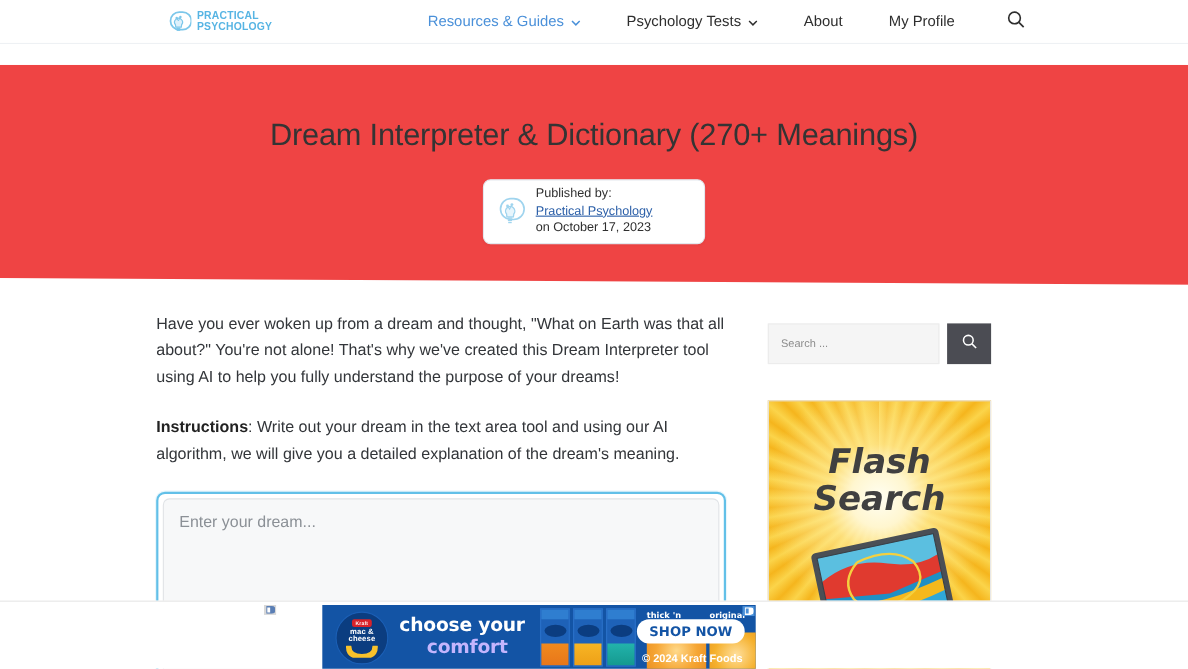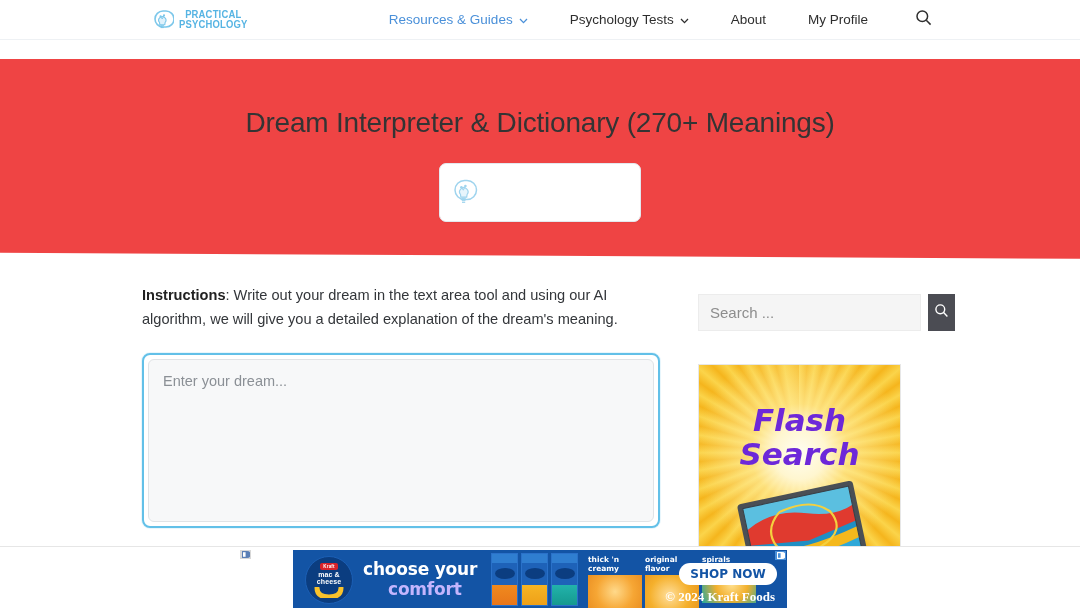--- a/index.html
+++ b/index.html
@@ -12,21 +12,21 @@
     overflow:hidden;
     position:relative;
   }
 
   
   .site-header{
     height:40px; width:100%;
     background:#fff;
     display:flex; align-items:center;
     border-bottom:1px solid #eef1f4;
-    position:relative; z-index:20;text-align:center;
+    position:relative; z-index:20;
   }
   .logo{
     display:flex; align-items:center; gap:5px;
     margin-left:152px; cursor:pointer;
   }
   .logo-mark{ width:22px; height:24px; flex:none; }
   .logo-text{
     display:flex; flex-direction:column;
     line-height:9.5px;
     font-weight:bold;
@@ -118,21 +118,21 @@
   .dream-area::placeholder{ color:#8b9096; }
 
   
   .sidebar{ width:203px; padding-top:11px; }
   .search-row{ display:flex; gap:7px; }
   .search-input{
     flex:1; height:37px;
     background:#f5f5f5;
     border:1px solid #ececec;
     padding:0 11px;
-    font-size:15px;
+    font-size:10px;
     font-family:"Liberation Sans", sans-serif;
     color:#333; outline:none;
   }
   .search-input::placeholder{ color:#8d8d8d; }
   .search-submit{
     width:46px; height:37px;
     background:#4b4c53;
     border:none; cursor:pointer;
     display:flex; align-items:center; justify-content:center;
   }
@@ -168,42 +168,42 @@
         #fbd44a 300deg, #f5b51d 305deg, #fbd44a 310deg, #f5b51d 315deg,
         #fbd44a 320deg, #f5b51d 325deg, #fbd44a 330deg, #f5b51d 335deg,
         #fbd44a 340deg, #f5b51d 345deg, #fbd44a 350deg, #f5b51d 360deg);
   }
   .ad-head{
     position:absolute; top:38px; left:0; right:0;
     text-align:center;
     font-family:"DejaVu Sans", sans-serif;
     font-style:italic; font-weight:bold;
     font-size:31px; line-height:34px;
-    color:#6d28d9;
+    color:#404040;
   }
   .ad-offer{
     position:absolute; bottom:-6px; left:0; right:0;
     text-align:center;
     font-family:"DejaVu Sans", sans-serif;
     font-weight:bold; font-style:italic;
     font-size:27px; color:#e8a31b;
   }
   .ad-device{ position:absolute; right:4px; bottom:20px; }
 
   
   .sticky-ad{
     position:absolute; left:0; bottom:0;
     width:100%; height:62px;
     background:#ffffff;
     border-top:1px solid #e6e6e6;
     z-index:50;
   }
   .kraft{
     position:absolute; left:293px; top:3px;
-    width:494px; height:59px;
+    width:394px; height:59px;
     background:#1354a5;
     overflow:hidden; cursor:pointer;
   }
   .kraft-logo{
     position:absolute; left:12px; top:6px;
     width:48px; height:48px; border-radius:50%;
     background:#0b3d80; border:1px solid #1b5fb5;
     display:flex; flex-direction:column;
     align-items:center; justify-content:center;
   }
@@ -252,22 +252,22 @@
     position:absolute; right:10px; top:13px;
     width:98px; height:22px; border-radius:11px;
     background:#fff; color:#1354a5;
     font-family:"DejaVu Sans", sans-serif;
     font-weight:bold; font-size:12px;
     display:flex; align-items:center; justify-content:center;
     cursor:pointer;
   }
   .kraft-copy{
     position:absolute; right:12px; bottom:4px;
-    color:#fff; font-size:13px; font-weight:bold;
-    font-family:Liberation Serif, serif;
+    color:#fff; font-size:10px; font-weight:bold;
+    font-family:Liberation Sans, sans-serif;
   }
   .adchoice{
     position:absolute; right:1px; top:1px;
     width:11px; height:9px; background:#4a90d9;
     display:flex; align-items:center; justify-content:center;
     color:#fff; font-size:6px; cursor:pointer;
   }
   .adchoice-yellow{
     position:absolute; left:240px; top:3px;
     width:11px; height:9px; background:#d8d8d8;
@@ -340,25 +340,31 @@
         <path d="M4 13 A9.5 9.5 0 0 1 13.5 3.5 L16 3.5 A9.5 9.5 0 0 1 16 22.5 L13.5 22.5 A9.5 9.5 0 0 1 4 13 Z" fill="none" stroke="#9fd4ee" stroke-width="1.5"></path>
         <path d="M9.5 17.5 a4.2 4.2 0 1 1 6.6 0 l-.4 2.6 h-5.9 z" fill="#e7f5fc" stroke="#9fd4ee" stroke-width="1.2"></path>
         <rect x="10.4" y="20.6" width="4.4" height="1.3" fill="#9fd4ee"></rect>
         <rect x="10.7" y="22.6" width="3.8" height="1.3" fill="#9fd4ee"></rect>
         <rect x="11" y="24.6" width="3.2" height="1.3" fill="#9fd4ee"></rect>
         <circle cx="10.4" cy="10.2" r="1.3" fill="#9fd4ee"></circle>
         <circle cx="14.4" cy="9" r="1.3" fill="#9fd4ee"></circle>
         <path d="M10.4 10.2 L12.3 13.2 L14.4 9" fill="none" stroke="#9fd4ee" stroke-width="1"></path>
       </svg>
     </span>
+    <div class="pub-lines">
+      <div>Published by:</div>
+      <div class="pub-link">Practical Psychology</div>
+      <div>on October 17, 2023</div>
+    </div>
   </div>
 </div>
 
 <div class="main">
   <div class="content">
+    <p class="para">Have you ever woken up from a dream and thought, "What on Earth was that all about?" You're not alone! That's why we've created this Dream Interpreter tool using AI to help you fully understand the purpose of your dreams!</p>
     <p class="para">
       <b>Instructions</b><span>: Write out your dream in the text area tool and using our AI algorithm, we will give you a detailed explanation of the dream's meaning.</span>
     </p>
     <div class="dream-wrap">
       <textarea class="dream-area" placeholder="Enter your dream..." style=""></textarea>
     </div>
   </div>
 
   <div class="sidebar">
     <div class="search-row">

